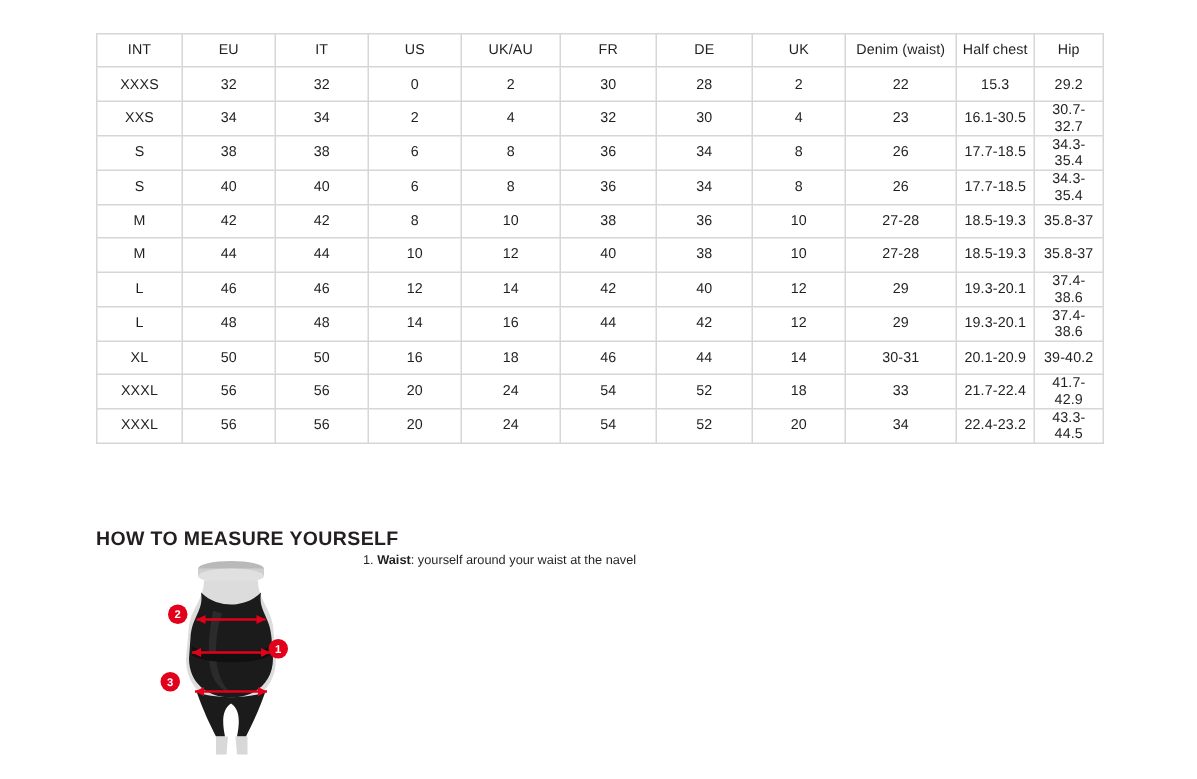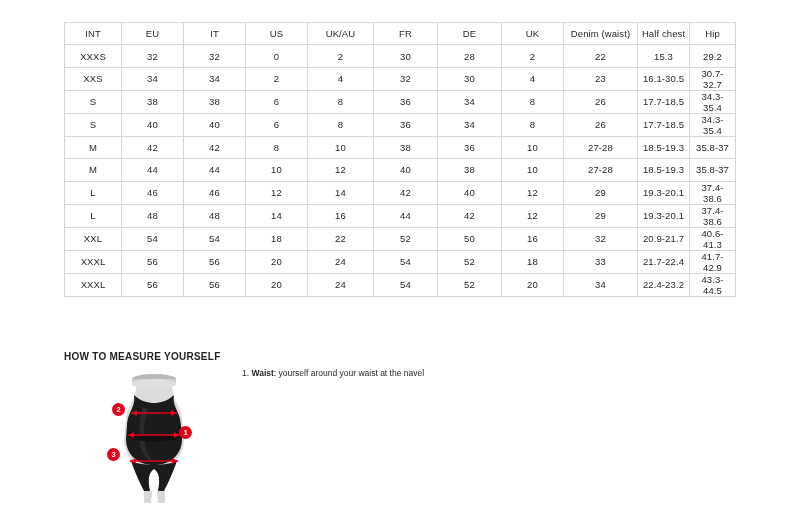--- a/index.html
+++ b/index.html
@@ -58,21 +58,21 @@
   col.c7 { width: 62px; }
   col.c8 { width: 74px; }
   col.c9 { width: 52px; }
   col.c10 { width: 46px; }
 
   
   .measure-title {
     position: absolute;
     left: 64px;
     top: 351px;
-    font-size: 10px;
+    font-size: 13px;
     font-weight: bold;
     letter-spacing: 0.25px;
     color: #231f20;
   }
   .measure-block {
     position: absolute;
     left: 64px;
     top: 365px;
     width: 680px;
     height: 140px;
@@ -250,31 +250,31 @@
           <td>14</td>
           <td>16</td>
           <td>44</td>
           <td>42</td>
           <td>12</td>
           <td>29</td>
           <td>19.3-20.1</td>
           <td>37.4-38.6</td>
         </tr>
         <tr>
-          <td>XXL</td>
-          <td>54</td>
-          <td>54</td>
-          <td>18</td>
-          <td>22</td>
-          <td>52</td>
+          <td>XL</td>
+          <td>50</td>
           <td>50</td>
           <td>16</td>
-          <td>32</td>
-          <td>20.9-21.7</td>
-          <td>40.6-41.3</td>
+          <td>18</td>
+          <td>46</td>
+          <td>44</td>
+          <td>14</td>
+          <td>30-31</td>
+          <td>20.1-20.9</td>
+          <td>39-40.2</td>
         </tr>
         <tr>
           <td>XXXL</td>
           <td>56</td>
           <td>56</td>
           <td>20</td>
           <td>24</td>
           <td>54</td>
           <td>52</td>
           <td>18</td>

